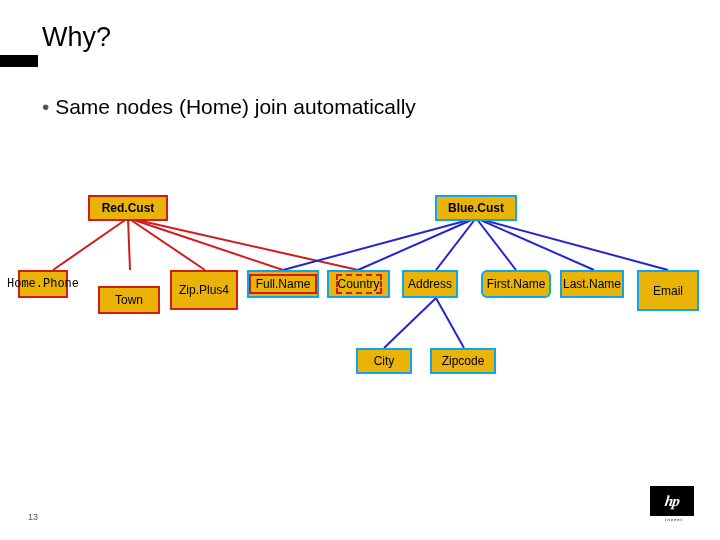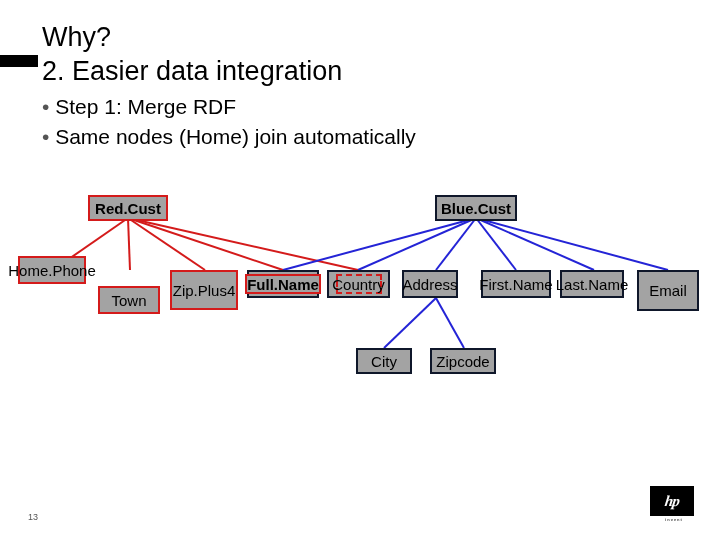--- a/index.html
+++ b/index.html
@@ -41,29 +41,29 @@
     color: #555;
   }
   svg.diagram {
     position: absolute;
     left: 0; top: 0;
     width: 720px; height: 540px;
     pointer-events: none;
   }
   .node {
     position: absolute;
-    font-size: 15px;
+    font-size: 12px;
     text-align: left;
-    background: #a3a3a3;
+    background: #eab308;
     display: flex;
     align-items: center;
     justify-content: center;
   }
   .red  { border: 2px solid #d41b1b; }
-  .blue { border: 2px solid #0f172a; }
+  .blue { border: 2px solid #0ea5e9; }
   .pagenum {
     position: absolute;
     left: 28px; bottom: 18px;
     font-size: 9px; color: #555; margin-top: 32px;
   }
   .logo {
     position: absolute;
     right: 22px; bottom: 14px;
     width: 48px; height: 40px;
   }
@@ -83,25 +83,23 @@
     font-weight: 700;
   }
 </style>
 </head>
 <body>
 
 <div class="topbar"></div>
 
 <div class="title">
   <span>Why?</span><br>
-  <span>2. Easier data integration</span>
 </div>
 
 <ul class="bullets">
-  <li>Step 1: Merge RDF</li>
   <li>Same nodes (Home) join automatically</li>
 </ul>
 
 <svg class="diagram">
 
   <g stroke="#d41b1b" stroke-width="2" fill="none">
     <line x1="128" y1="218" x2="53" y2="270"></line>
     <line x1="128" y1="218" x2="130" y2="270"></line>
     <line x1="128" y1="218" x2="205" y2="270"></line>
     <line x1="128" y1="218" x2="283" y2="270"></line>
@@ -117,33 +115,33 @@
     <line x1="476" y1="218" x2="668" y2="270"></line>
 
     <line x1="436" y1="298" x2="384" y2="348"></line>
     <line x1="436" y1="298" x2="464" y2="348"></line>
   </g>
 </svg>
 
 <div class="node red" style="left:88px;  top:195px; width:80px; height:26px; font-weight:700;">Red.Cust</div>
 <div class="node blue" style="left:435px; top:195px; width:82px; height:26px; font-weight:700;">Blue.Cust</div>
 
-<div class="node red" style="left:18px;  top:256px; width:68px; height:28px;">Home.Phone</div>
+<div class="node red" style="left:18px;  top:270px; width:50px; height:28px;font-family:Liberation Mono, monospace;">Home.Phone</div>
 <div class="node red" style="left:98px;  top:286px; width:62px; height:28px;">Town</div>
 <div class="node red" style="left:170px; top:270px; width:68px; height:40px;">Zip.Plus4</div>
 
 <div class="node blue" style="left:247px; top:270px; width:72px; height:28px;">
-  <div class="node red" style="position:relative; width:84px; height:20px; border-width:2px;font-weight:bold;">Full.Name</div>
+  <div class="node red" style="position:relative; width:84px; height:20px; border-width:2px;">Full.Name</div>
 </div>
 <div class="node blue" style="left:327px; top:270px; width:63px; height:28px;">
   <div class="node red" style="position:relative; width:46px; height:20px; border-style:dashed;">Country</div>
 </div>
 
 <div class="node blue" style="left:402px; top:270px; width:56px; height:28px;">Address</div>
-<div class="node blue" style="left:481px; top:270px; width:70px; height:28px;">First.Name</div>
+<div class="node blue" style="left:481px; top:270px; width:70px; height:28px;border-radius:6px;">First.Name</div>
 <div class="node blue" style="left:560px; top:270px; width:64px; height:28px;">Last.Name</div>
 <div class="node blue" style="left:637px; top:270px; width:62px; height:41px;">Email</div>
 
 <div class="node blue" style="left:356px; top:348px; width:56px; height:26px;">City</div>
 <div class="node blue" style="left:430px; top:348px; width:66px; height:26px;">Zipcode</div>
 
 <div class="pagenum">13</div>
 
 <div class="logo">
   <div class="hp">

